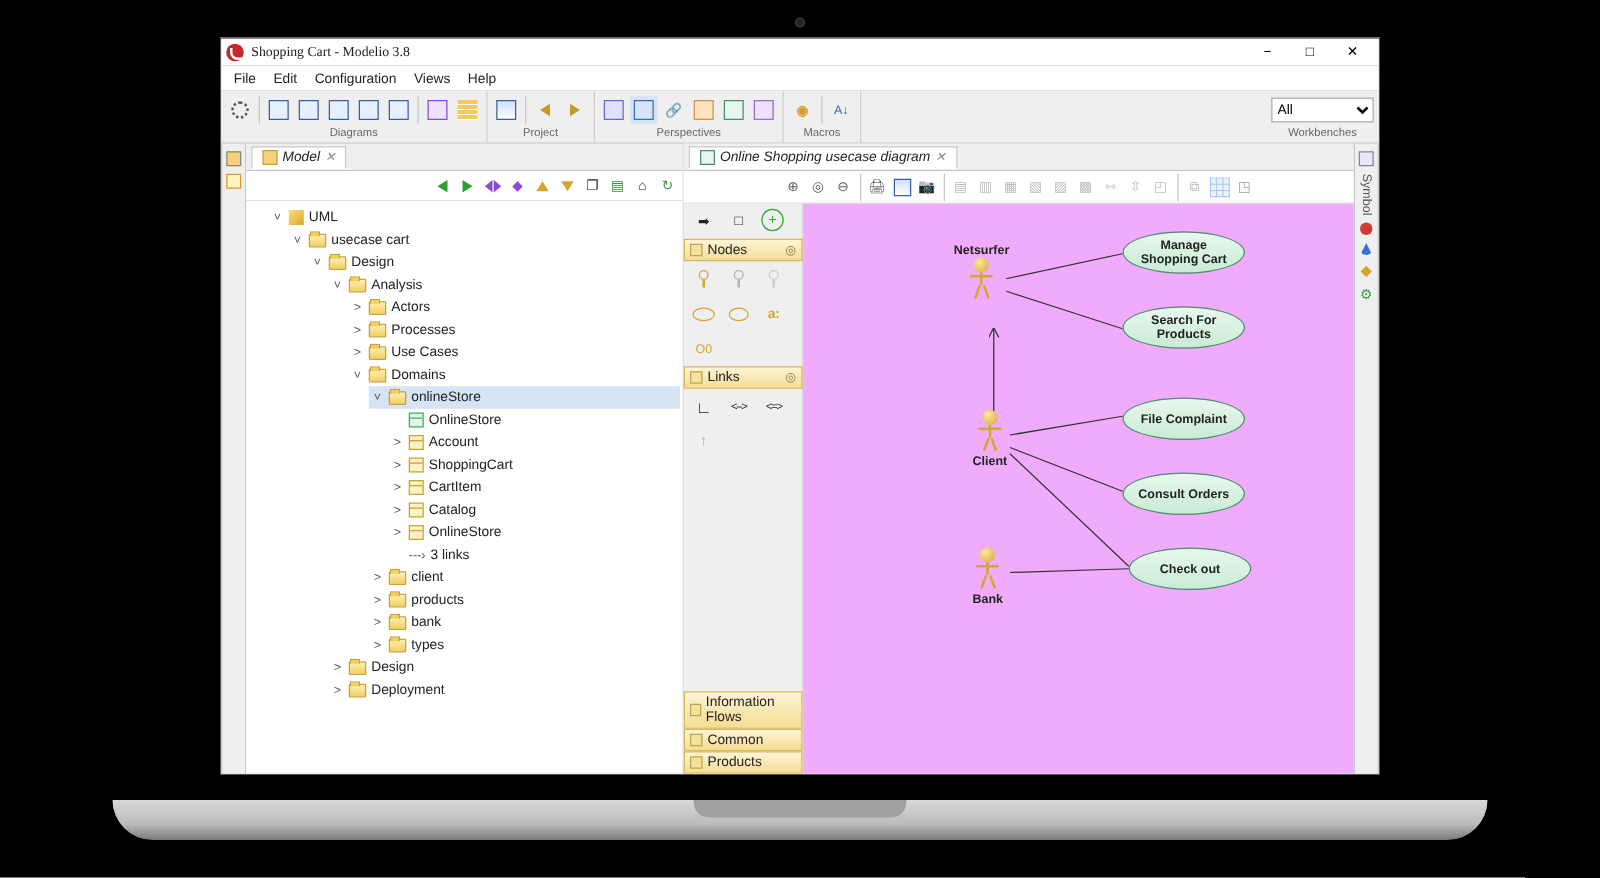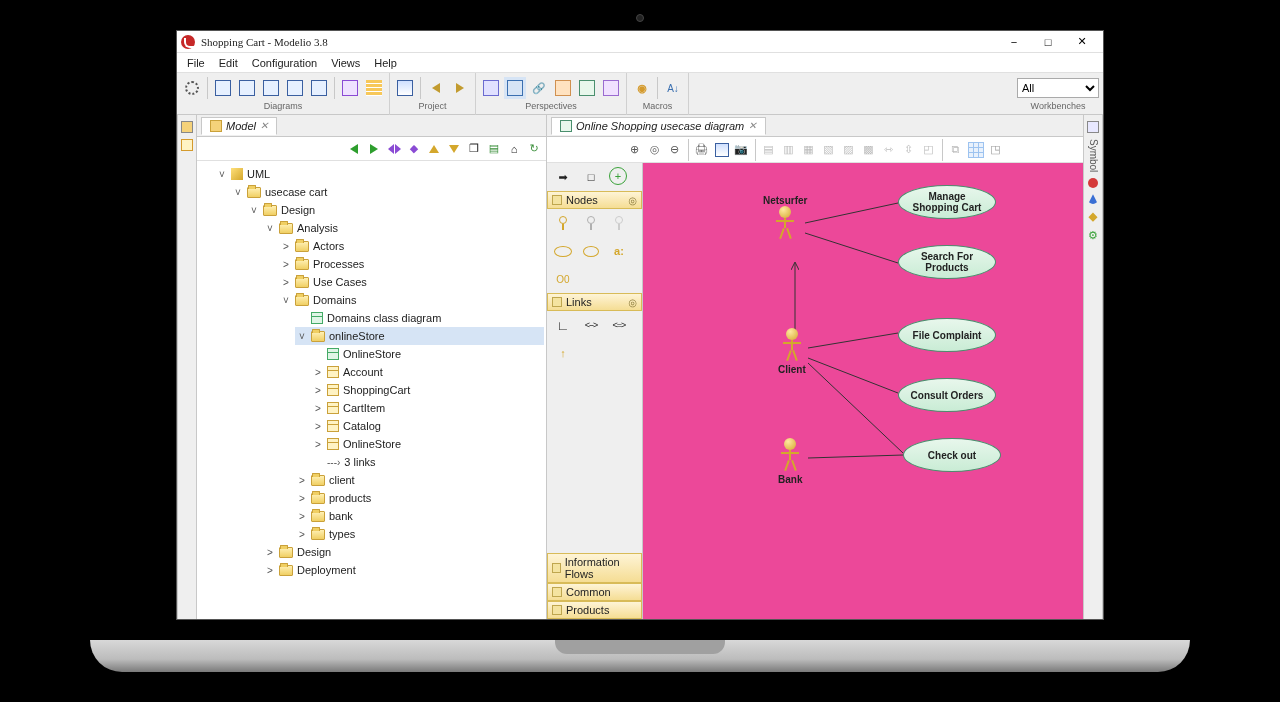--- a/index.html
+++ b/index.html
@@ -77,21 +77,21 @@
   .pal-sec .pin{margin-left:auto;color:#8a7a3a;font-size:10px;}
   .stick { width:14px; position:relative;}
   .stick .h{width:8px;height:8px;border:1.5px solid;border-radius:50%;margin:0 auto;}
   .stick .b{width:1.5px;height:6px;margin:0 auto;}
   .oval{width:18px;height:11px;border:1.5px solid;border-radius:50%;}
   
   .editor { flex:1; display:flex; flex-direction:column; background:#fff;}
   .ed-tabrow{height:22px;background:#efefef;border-bottom:1px solid #c8c8c8;display:flex;align-items:center;padding-left:4px;}
   .ed-tb{height:26px;background:#fff;border-bottom:1px solid #e0e0e0;display:flex;align-items:center;gap:2px;padding:0 6px;justify-content:center;}
   .ed-tb .tbic{width:18px;height:18px;display:flex;align-items:center;justify-content:center;color:#555;}
-  .canvas{flex:1;position:relative;background:#ec4899;}
+  .canvas{flex:1;position:relative;background:#f0abfc;}
   .actor{position:absolute;text-align:center;}
   .actor .fig{width:20px;height:34px;position:relative;margin:0 auto;}
   .actor .fig .head{width:12px;height:12px;border-radius:50%;background:radial-gradient(circle at 35% 30%,#ffe8a0,#d4a72c);margin:0 auto;}
   .actor .fig .body{width:1.5px;height:10px;background:#d4a72c;margin:0 auto;}
   .actor .fig .arms{width:18px;height:1.5px;background:#d4a72c;position:absolute;top:14px;left:1px;}
   .actor .fig .legs{width:14px;height:10px;position:absolute;top:22px;left:3px;}
   .actor .fig .legs::before,.actor .fig .legs::after{content:"";position:absolute;width:1.5px;height:11px;background:#d4a72c;top:0;}
   .actor .fig .legs::before{left:3px;transform:rotate(20deg);}
   .actor .fig .legs::after{right:3px;transform:rotate(-20deg);}
   .actor .lbl{font-size:10px;font-weight:600;margin-top:2px;}
@@ -303,27 +303,20 @@
                                   <span>Use Cases</span>
                                 </div>
                               </li>
                       <li>
                                 <div class="tree-row">
                                   <span class="tw">˅</span>
                                   <span class="folder"></span>
                                   <span>Domains</span>
                                 </div>
                         <ul>
-                          <li>
-                                    <div class="tree-row">
-                                      <span class="tw"></span>
-                                      <span class="classd"></span>
-                                      <span>Domains class diagram</span>
-                                    </div>
-                                  </li>
                           <li>
                                     <div class="tree-row sel">
                                       <span class="tw">˅</span>
                                       <span class="folder"></span>
                                       <span>onlineStore</span>
                                     </div>
                             <ul>
                               <li>
                                         <div class="tree-row">
                                           <span class="tw"></span>

